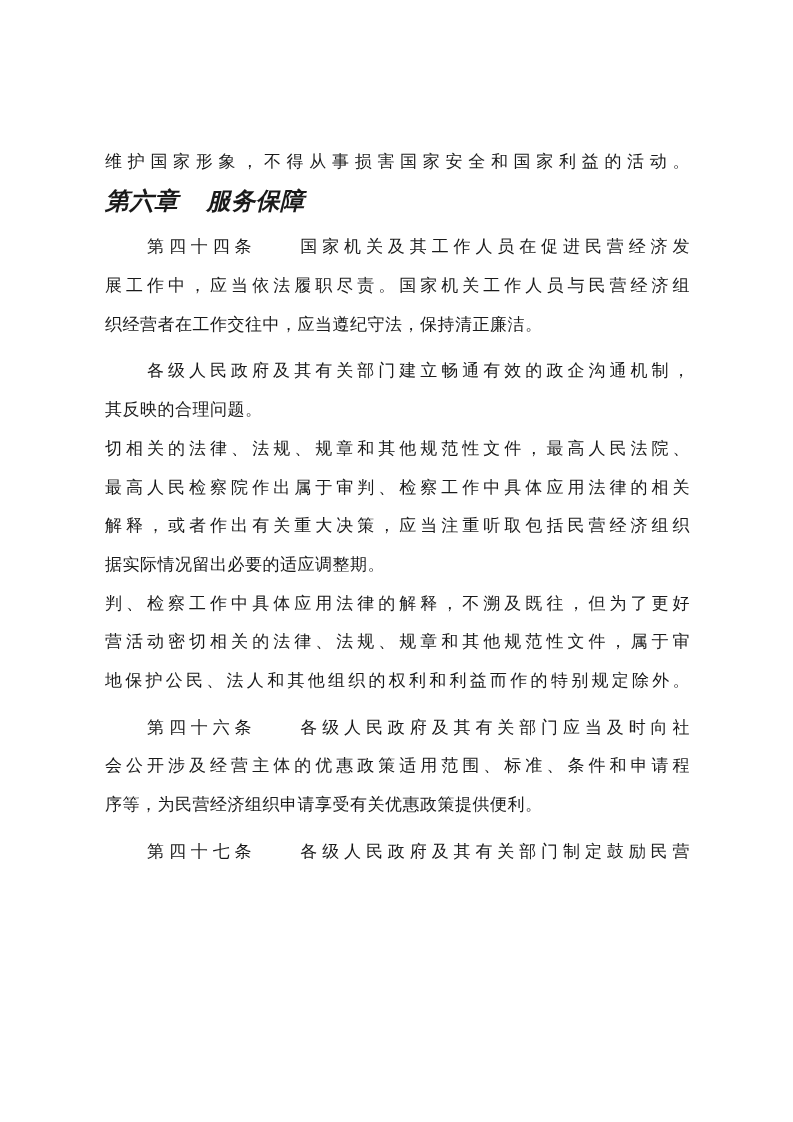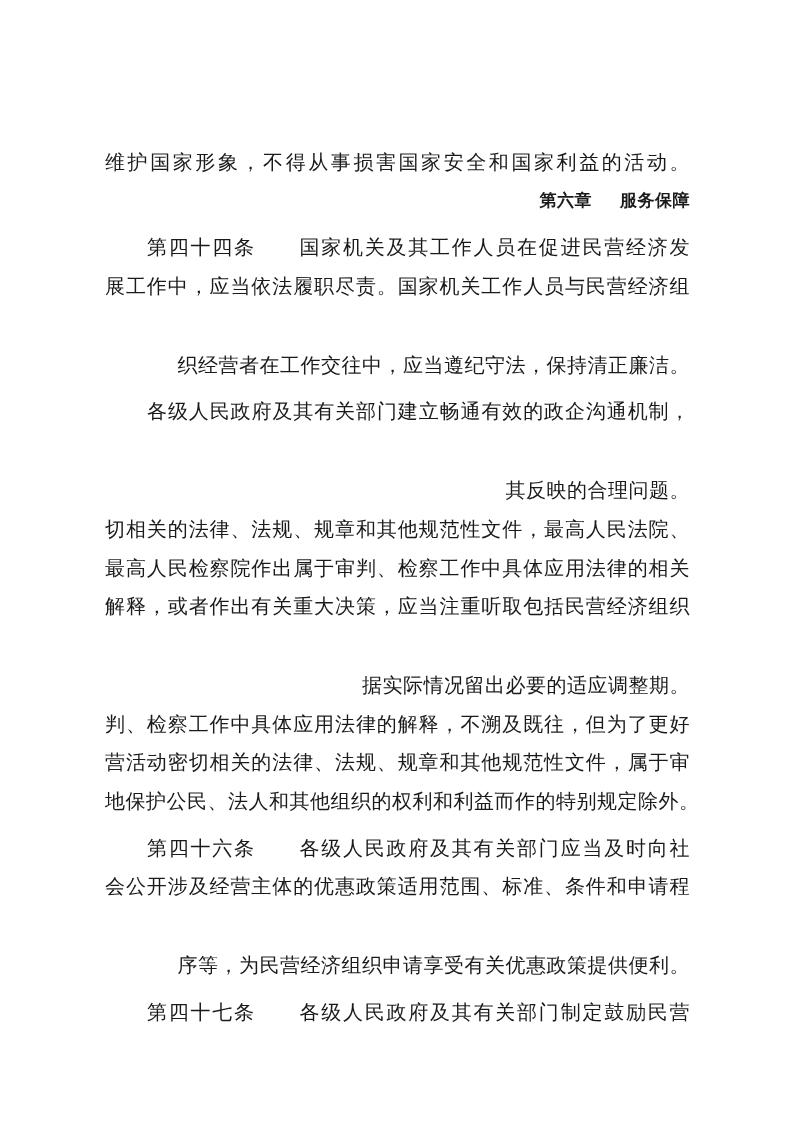--- a/index.html
+++ b/index.html
@@ -18,41 +18,41 @@
   }
   .text-body {
     position: absolute;
     left: 105px;
     top: 143px;
     width: 585px;
   }
   .line {
     height: 38.7px;
     line-height: 38.7px;
-    font-size: 20px;
+    font-size: 17px;
     white-space: nowrap;
     letter-spacing: 0.5px;
   }
   .line.j {
     text-align: justify;
     text-align-last: justify;
   }
   .line.l {
-    text-align: right;
-    margin-top: 40px;
+    text-align: left;
   }
   .line.indent {
     padding-left: 42px;
     margin-top: 8px;
   }
   .line.heading {
-    text-align: right;
+    text-align: left;
     font-weight: bold;
-    font-size: 17px;
+    font-size: 24px;
     white-space: nowrap;
+    font-style: italic;
   }
   .hgap {
     display: inline-block;
     width: 28px;
   }
 </style>
 </head>
 <body>
 
 <div class="page">

